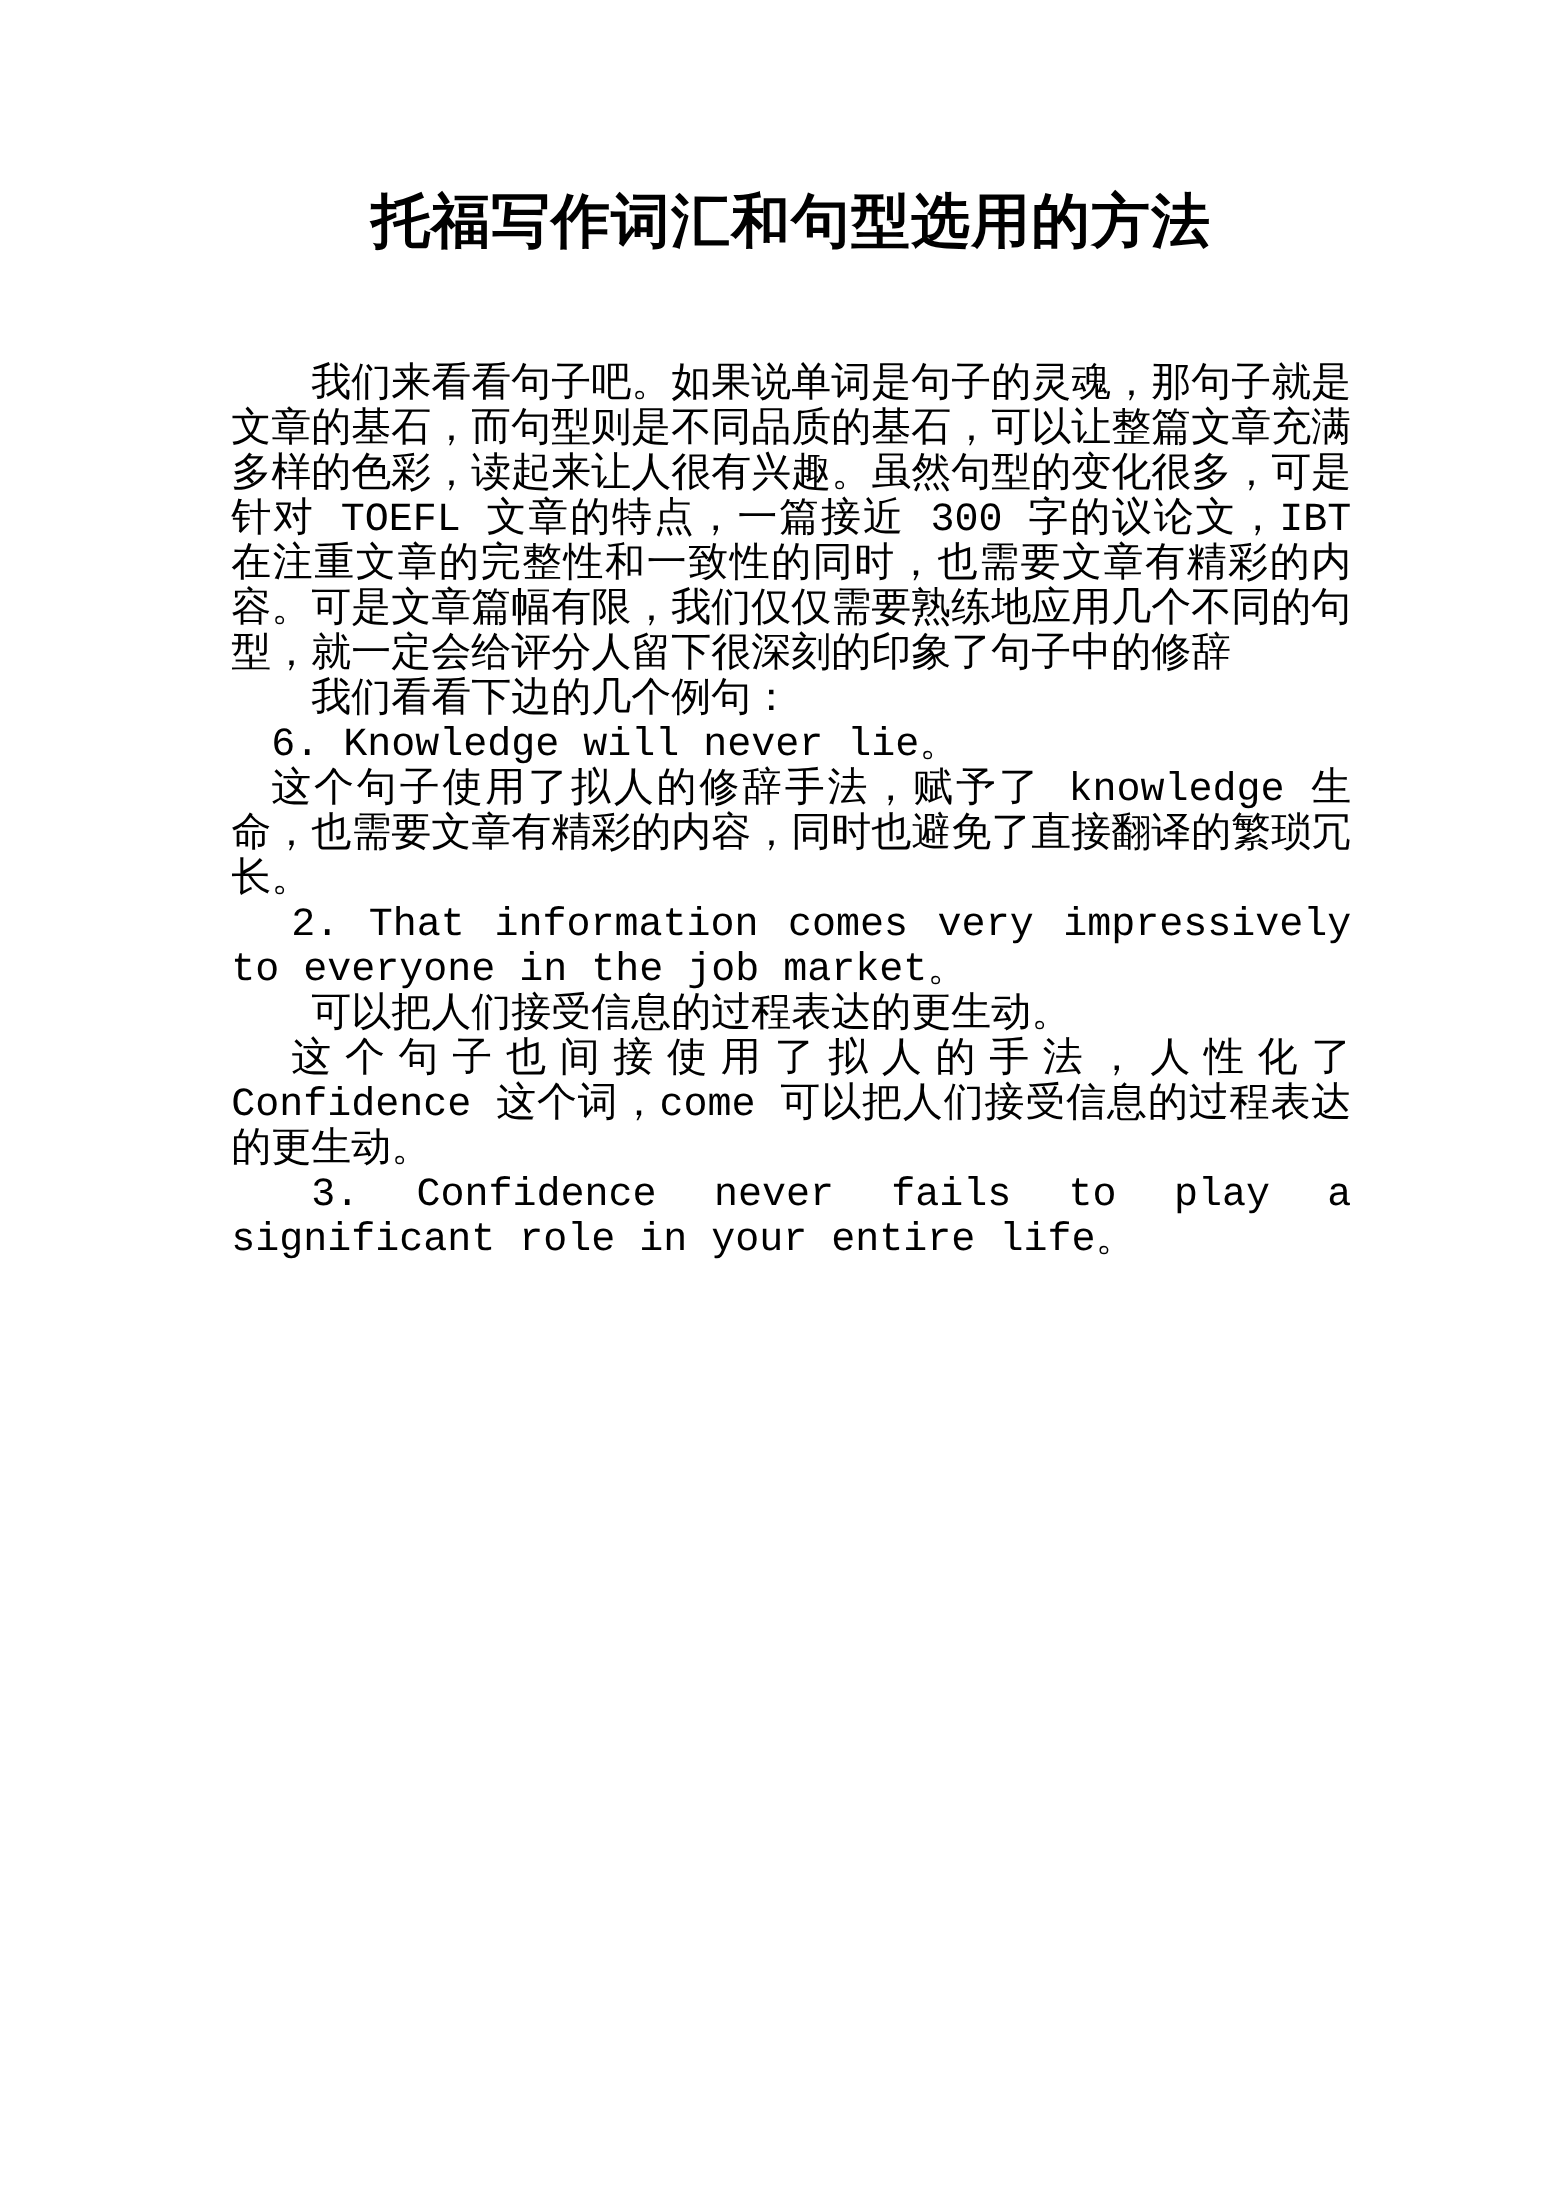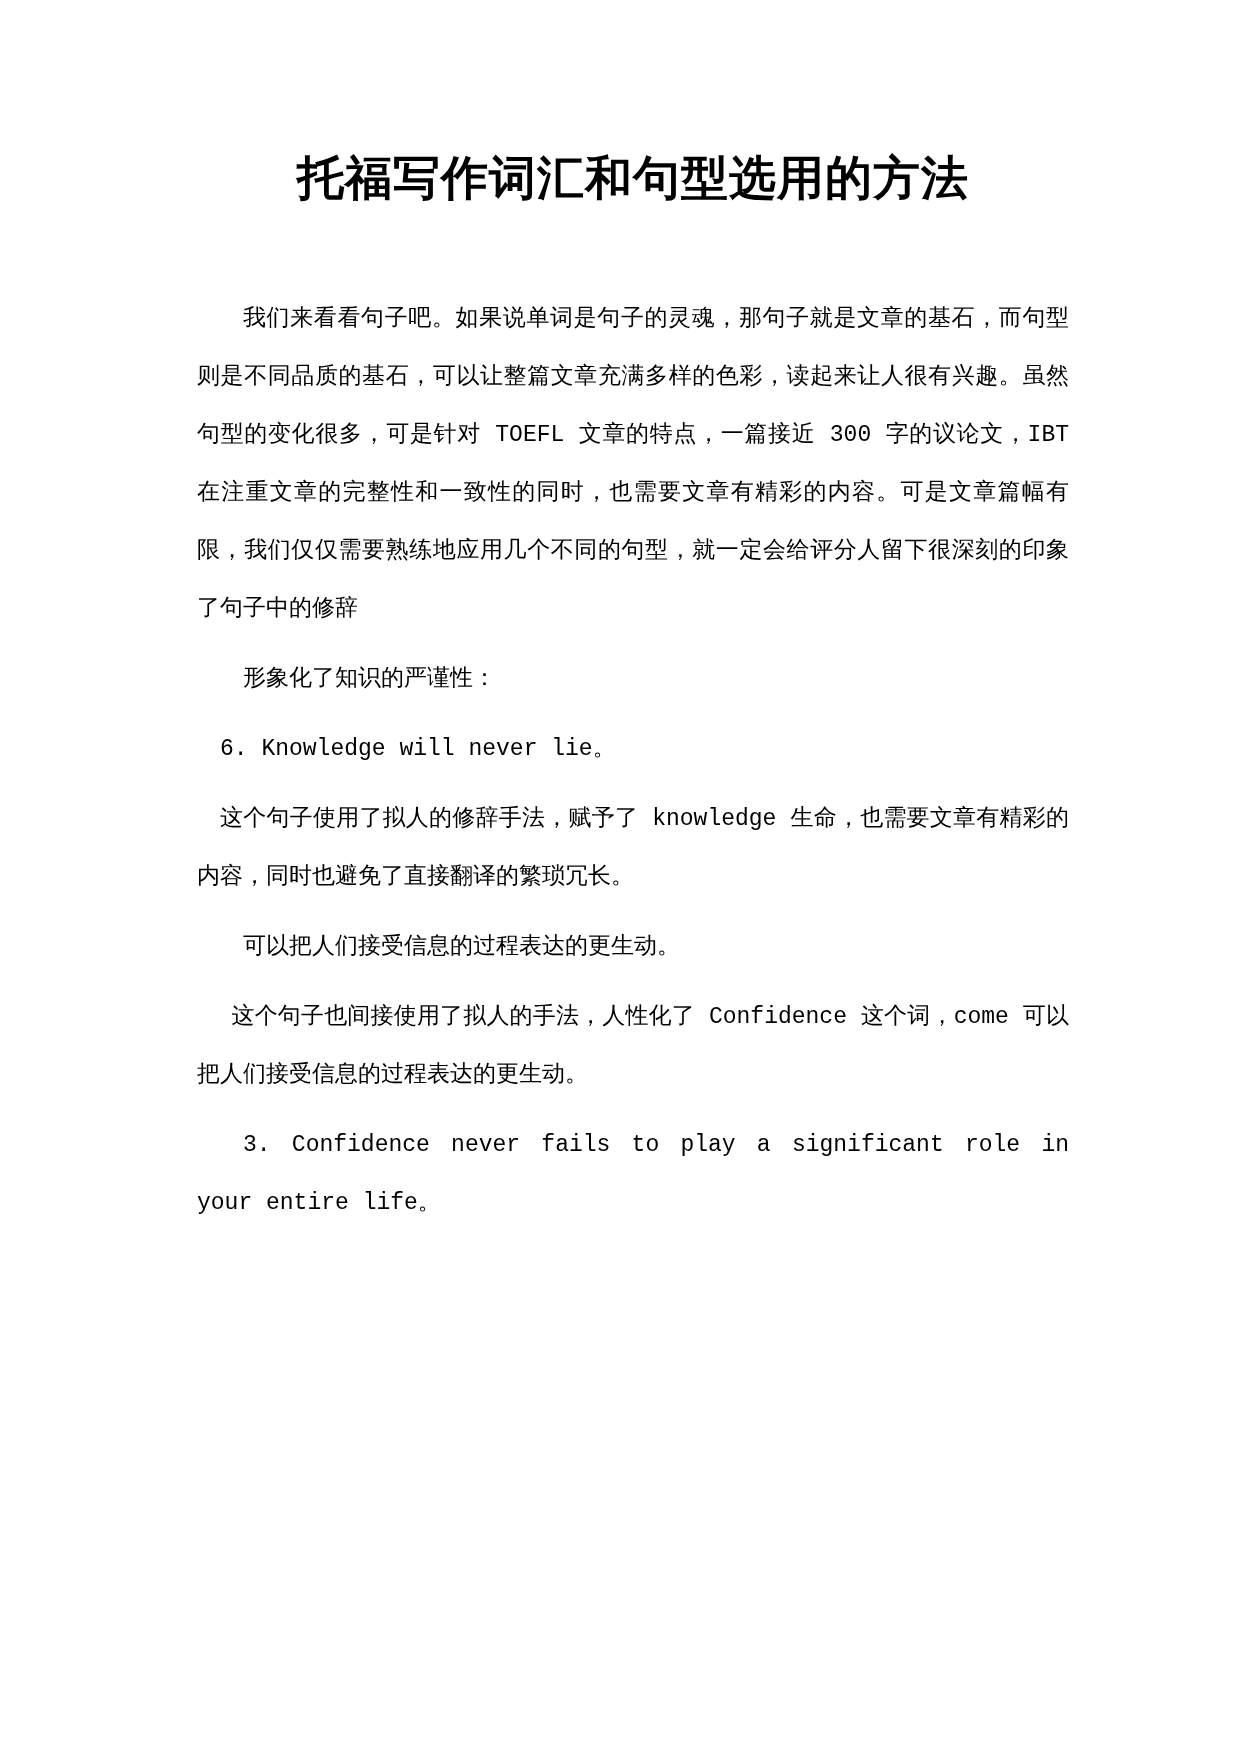--- a/index.html
+++ b/index.html
@@ -27,38 +27,39 @@
     line-height: 62px;
     font-weight: bold;
     text-align: center;
     letter-spacing: 1px;
     white-space: nowrap;
   }
   .content {
     width: 896px;
   }
   .content p {
-    margin: 12px;
-    font-size: 23px;
-    line-height: 58px;
+    margin: 0;
+    font-size: 32px;
+    line-height: 36px;
     text-align: justify;
     word-break: break-word;
   }
   .ind-1  { text-indent: 1em; }
   .ind-15 { text-indent: 1.5em; }
   .ind-2  { text-indent: 2em; }
 </style>
 </head>
 <body>
 
 <div class="page">
   <h1 class="doc-title">托福写作词汇和句型选用的方法</h1>
 
   <div class="content">
     <p class="ind-2">我们来看看句子吧。如果说单词是句子的灵魂，那句子就是文章的基石，而句型则是不同品质的基石，可以让整篇文章充满多样的色彩，读起来让人很有兴趣。虽然句型的变化很多，可是针对 TOEFL 文章的特点，一篇接近 300 字的议论文，IBT 在注重文章的完整性和一致性的同时，也需要文章有精彩的内容。可是文章篇幅有限，我们仅仅需要熟练地应用几个不同的句型，就一定会给评分人留下很深刻的印象了句子中的修辞</p>
-    <p class="ind-2">形象化了知识的严谨性：</p>
+    <p class="ind-2">我们看看下边的几个例句：</p>
     <p class="ind-1">6. Knowledge will never lie。</p>
     <p class="ind-1">这个句子使用了拟人的修辞手法，赋予了 knowledge 生命，也需要文章有精彩的内容，同时也避免了直接翻译的繁琐冗长。</p>
+    <p class="ind-15">2. That information comes very impressively to everyone in the job market。</p>
     <p class="ind-2">可以把人们接受信息的过程表达的更生动。</p>
     <p class="ind-15">这个句子也间接使用了拟人的手法，人性化了 Confidence 这个词，come 可以把人们接受信息的过程表达的更生动。</p>
     <p class="ind-2">3. Confidence never fails to play a significant role in your entire life。</p>
   </div>
 </div>
 
 </body></html>

